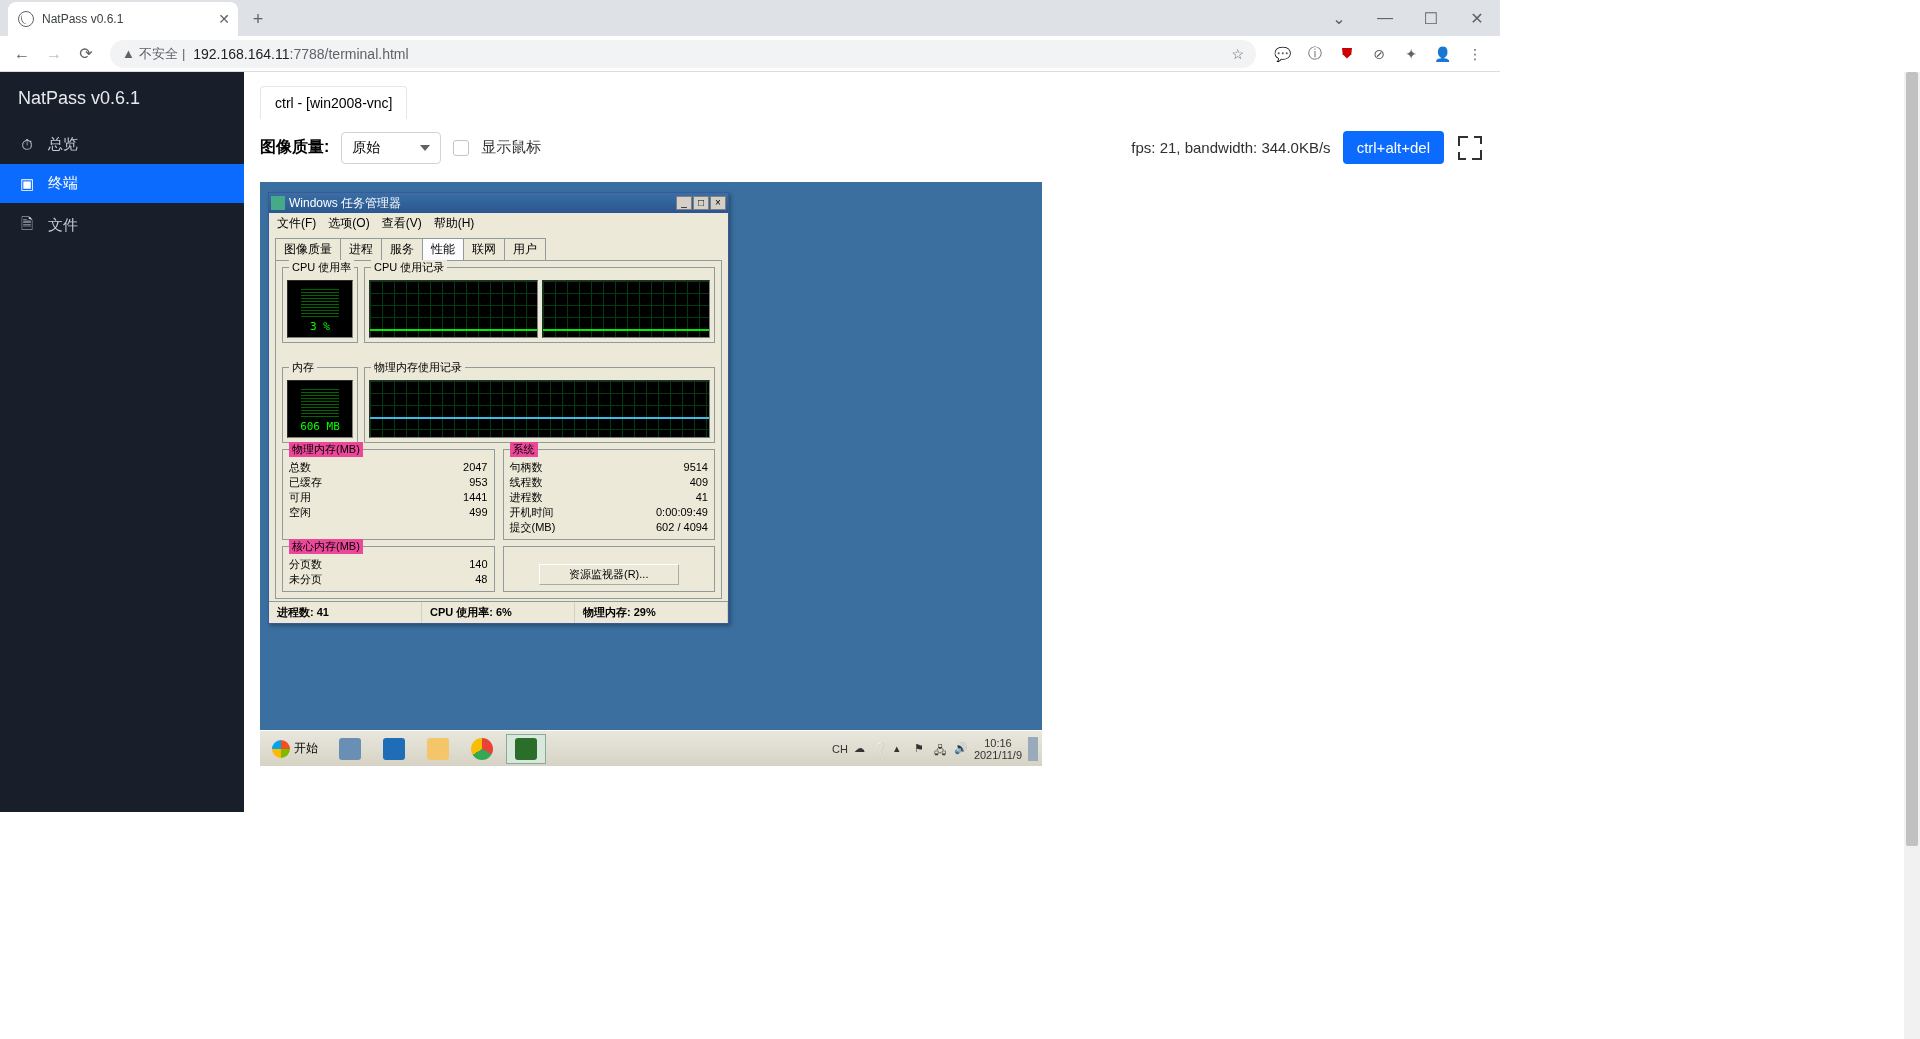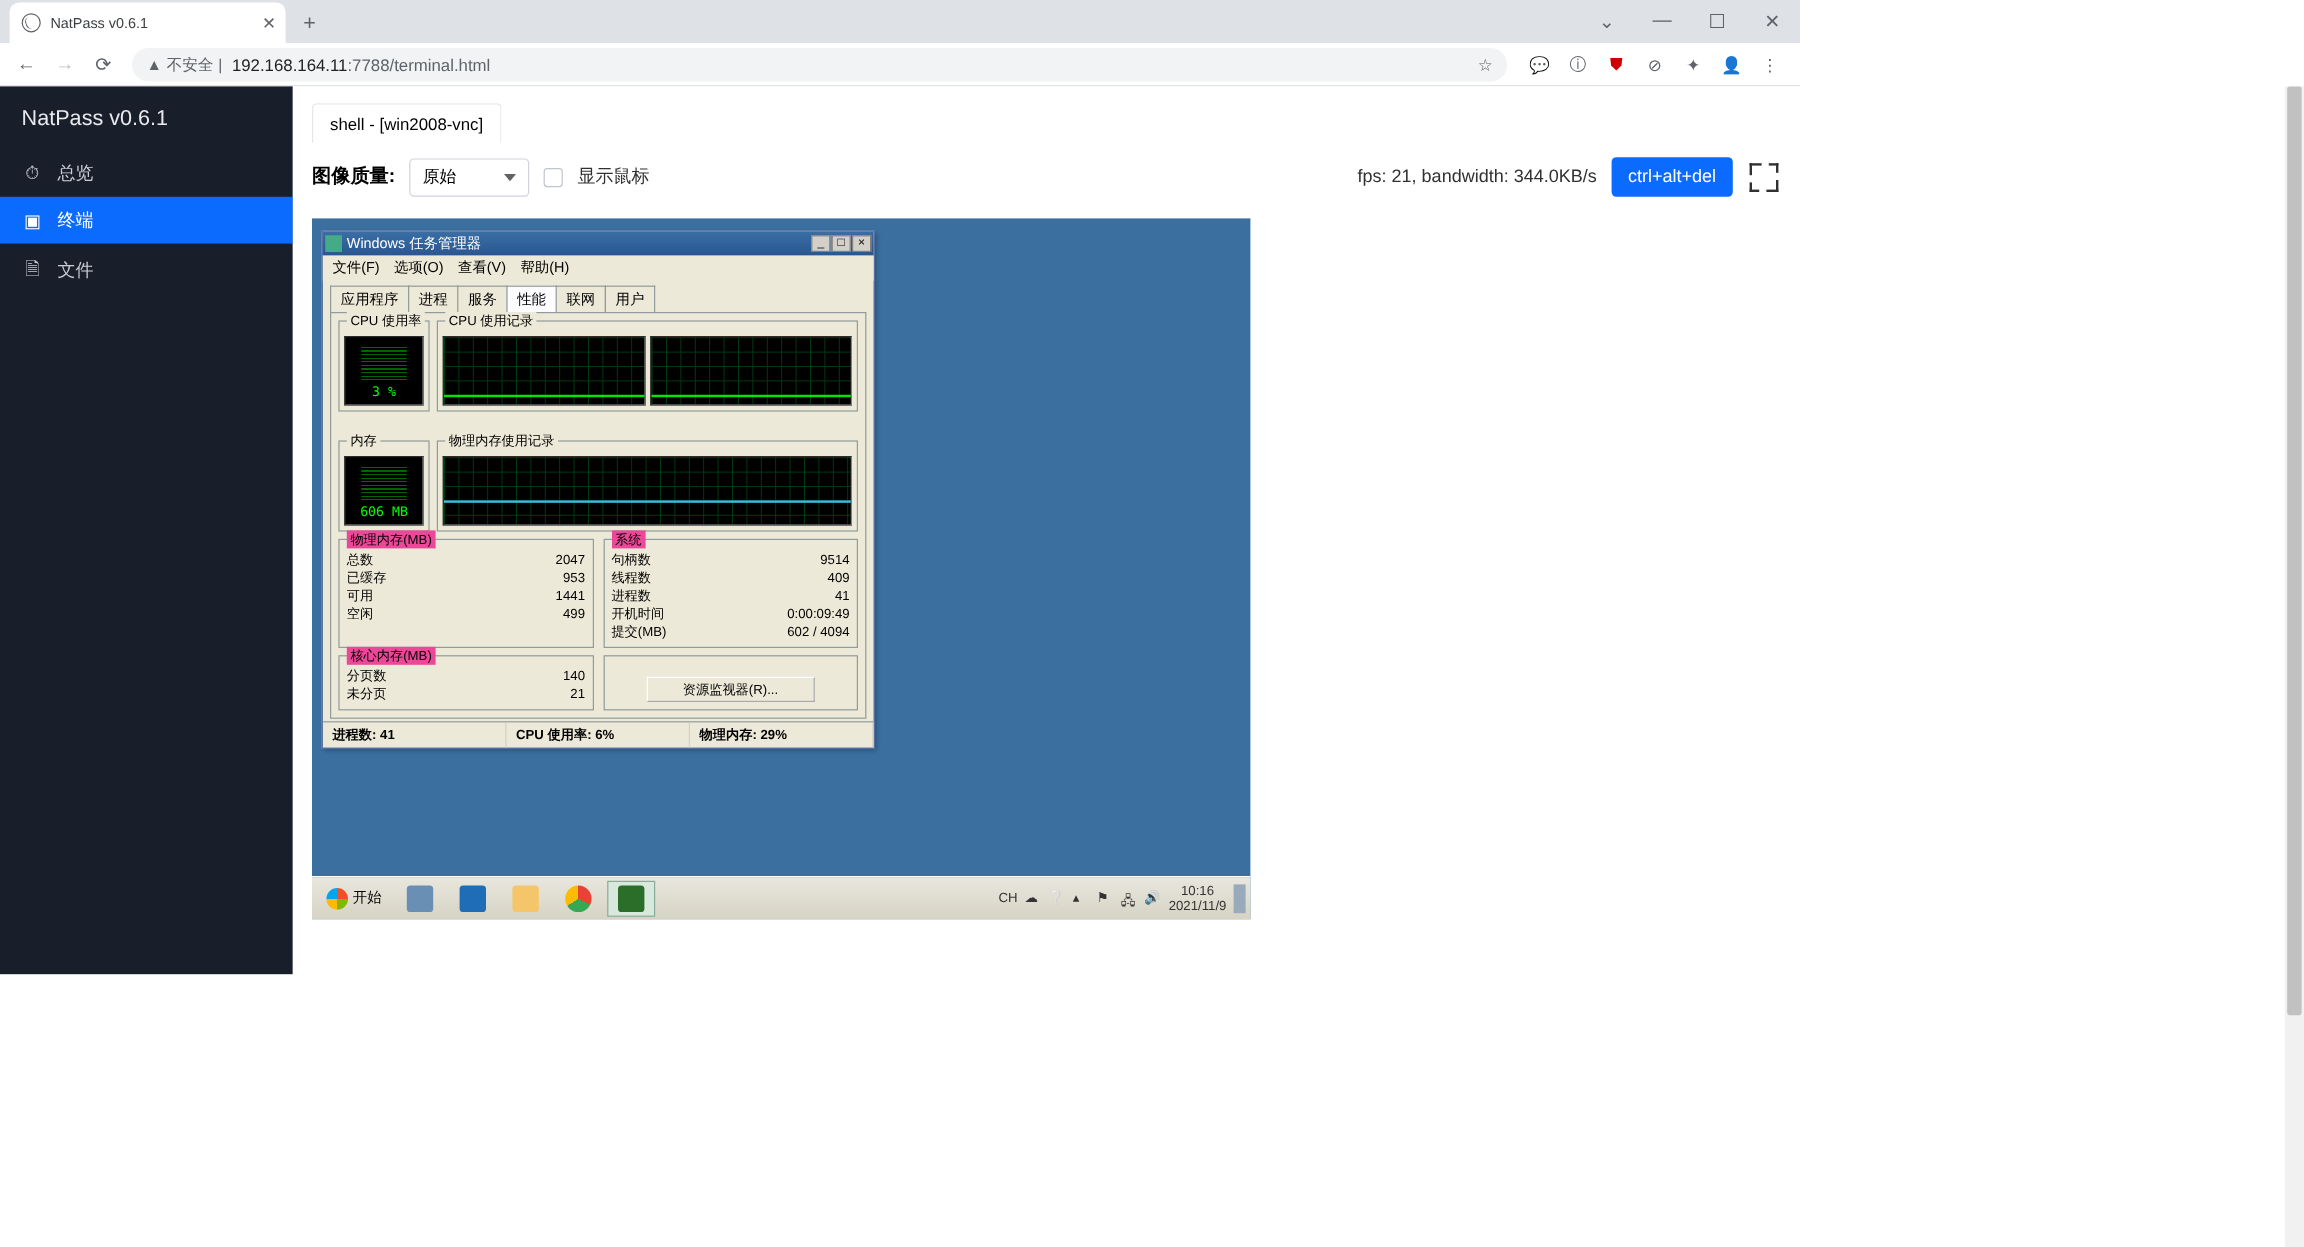--- a/index.html
+++ b/index.html
@@ -161,21 +161,21 @@
     </div>
     <div class="sidebar-item">
       <span class="glyph">🗎</span>
       <span>文件</span>
     </div>
   </div>
 
   <div class="main">
     <div class="tabs-row">
       <div class="app-tab">
-        <span>shell - [win2008-vnc]</span>
+        <span>ctrl - [win2008-vnc]</span>
       </div>
     </div>
     <div class="controls-row">
       <span class="ctrl-label">图像质量:</span>
       <div class="select">
         <span>原始</span>
       </div>
       <span class="checkbox"></span>
       <span class="chk-label">显示鼠标</span>
       <span class="spacer"></span>
@@ -199,21 +199,21 @@
             <span class="wbtn">×</span>
           </span>
         </div>
         <div class="tm-menu">
           <span>文件(F)</span>
           <span>选项(O)</span>
           <span>查看(V)</span>
           <span>帮助(H)</span>
         </div>
         <div class="tm-tabs">
-          <div class="tm-tab">应用程序</div>
+          <div class="tm-tab">图像质量</div>
           <div class="tm-tab">进程</div>
           <div class="tm-tab">服务</div>
           <div class="tm-tab active">性能</div>
           <div class="tm-tab">联网</div>
           <div class="tm-tab">用户</div>
         </div>
         <div class="tm-body">
           <div class="gauge-row">
             <div class="gauge-group gauge-small">
               <span class="legend">CPU 使用率</span>
@@ -287,21 +287,21 @@
           </div>
           <div class="stats-row">
             <div class="stats-col">
               <span class="legend">核心内存(MB)</span>
               <div class="stat-line">
                   <span>分页数</span>
                   <span>140</span>
                 </div>
               <div class="stat-line">
                   <span>未分页</span>
-                  <span>21</span>
+                  <span>48</span>
                 </div>
             </div>
             <div class="stats-col" style="display:flex;align-items:center;justify-content:center">
               <button class="res-btn">资源监视器(R)...</button>
             </div>
           </div>
         </div>
         <div class="tm-status">
           <div>进程数: 41</div>
           <div>CPU 使用率: 6%</div>

